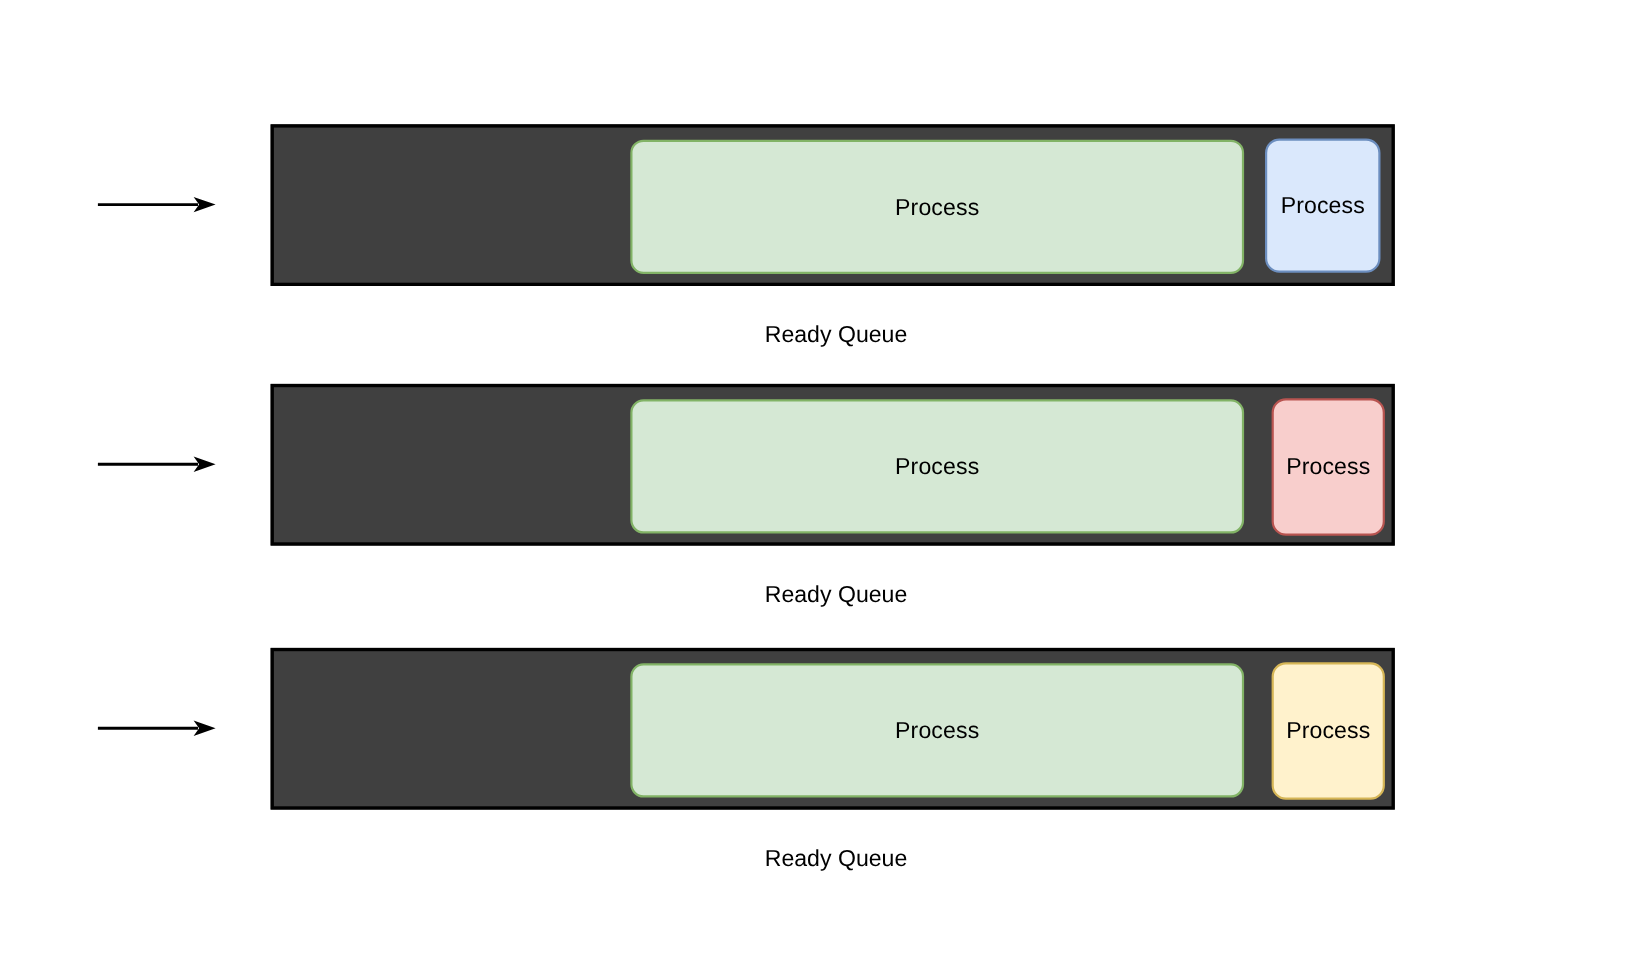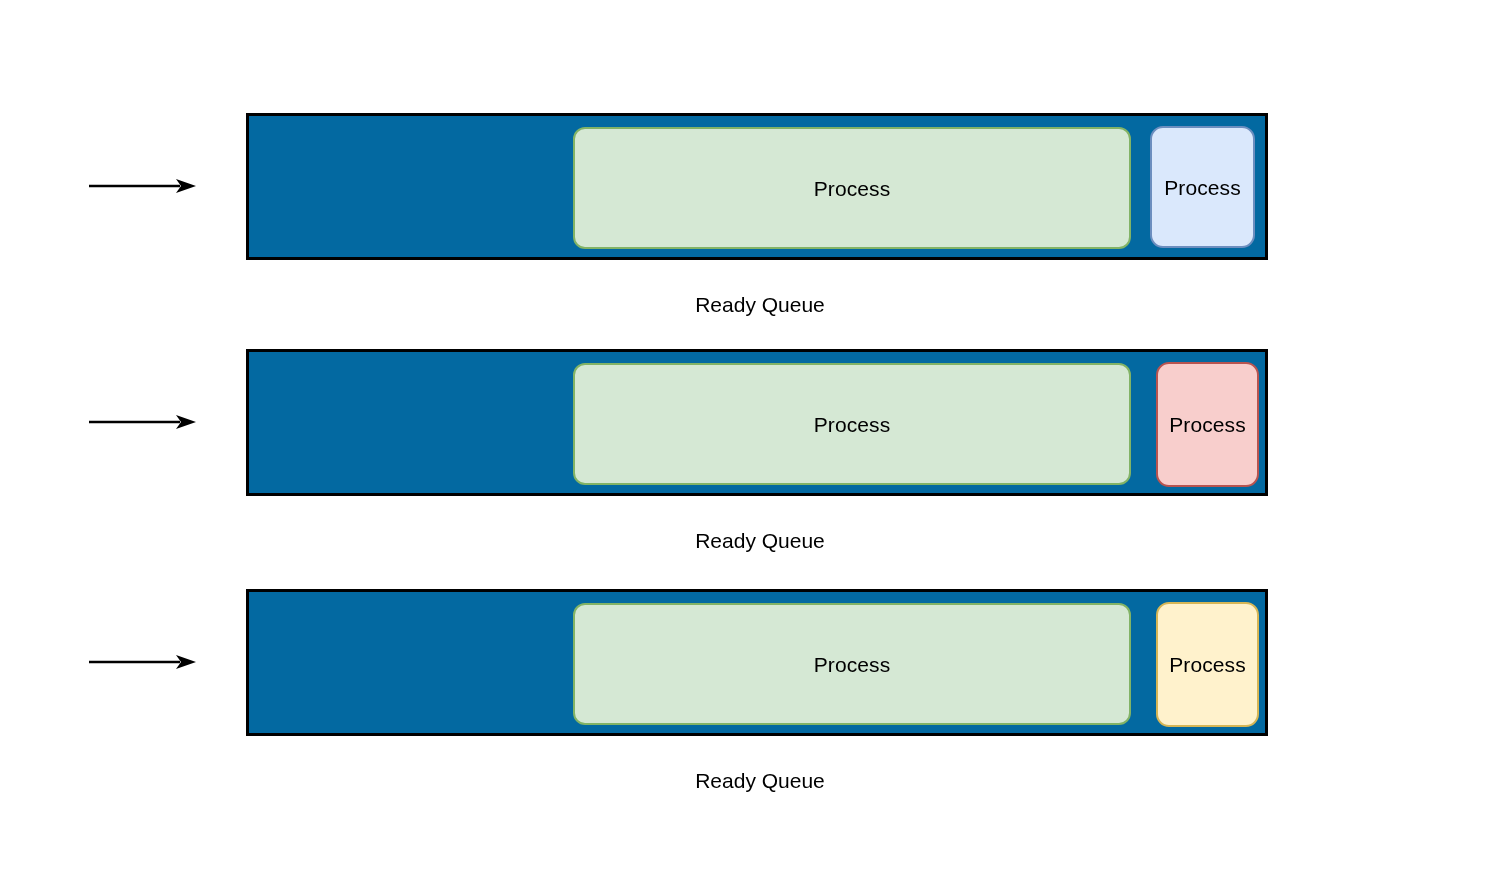--- a/index.html
+++ b/index.html
@@ -38,21 +38,21 @@
     height: 24px;
   }
 
   .queue-box {
     position: absolute;
     left: 246px;
     width: 1022px;   
     height: 147px;
     box-sizing: border-box;
     border: 3px solid #000000;
-    background: #0369a1;
+    background: #404040;
   }
 
   
   .proc {
     position: absolute;
     box-sizing: border-box;
     border-radius: 12px;
     display: flex;
     align-items: center;
     justify-content: center;

